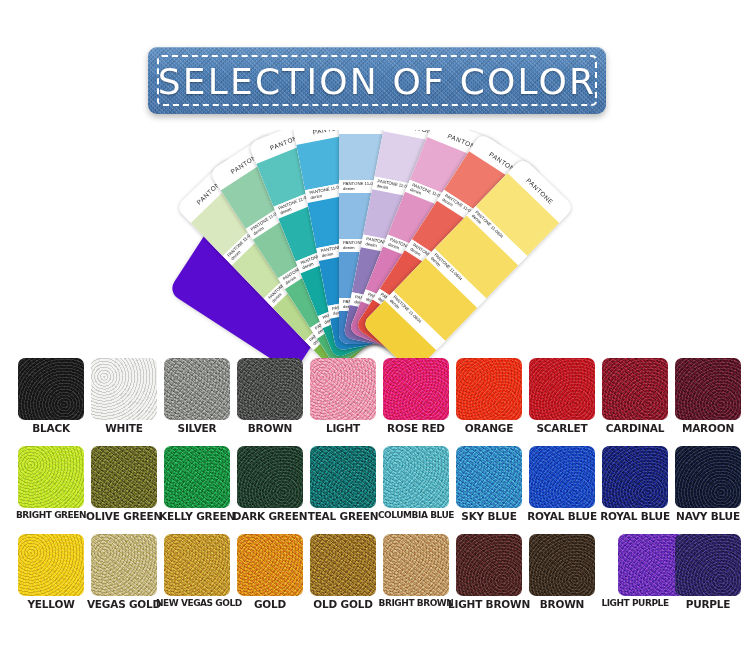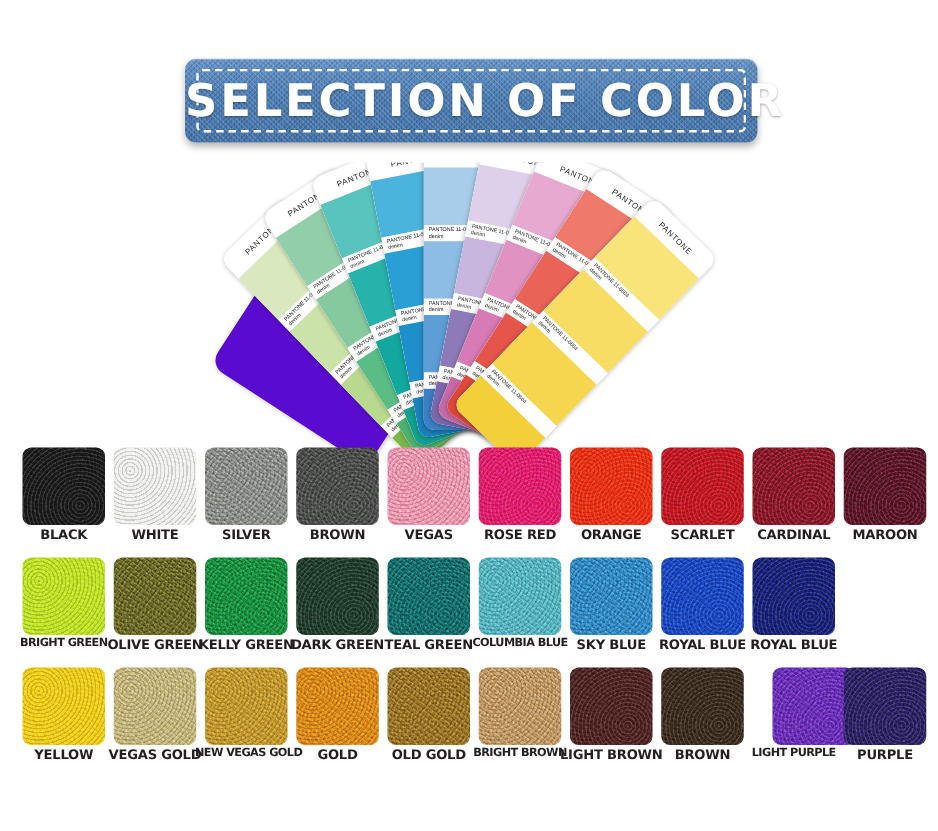--- a/index.html
+++ b/index.html
@@ -23,21 +23,21 @@
   }
   #banner-dash{
     position:absolute;left:9px;top:8px;right:9px;bottom:8px;
     border:2px dashed #ffffff;border-radius:5px;
     box-sizing:border-box;
   }
   #banner-title{
     position:absolute;left:0;right:0;top:50%;transform:translateY(-50%);
     text-align:center;
     color:#ffffff;
-    font-size:36px;letter-spacing:2.2px;font-weight:700;
+    font-size:36px;letter-spacing:2.2px;font-weight:400;
     font-family:"DejaVu Sans", sans-serif;
     text-shadow:0 1px 2px rgba(0,0,0,.35);
     white-space:nowrap;
   }
 
   
   #fan{position:absolute;left:0;top:130px;width:750px;height:235px;overflow:hidden;}
   .card{
     position:absolute;
     width:72px;height:232px;
@@ -315,21 +315,21 @@
           <div class="tex"></div>
           <div class="tex2"></div>
         </div>
         <div class="lbl">BROWN</div>
       </div>
       <div class="cell" style="left: 310px;">
         <div class="chip" style="background: rgb(244, 154, 180);">
           <div class="tex"></div>
           <div class="tex2"></div>
         </div>
-        <div class="lbl">VEGAS</div>
+        <div class="lbl">LIGHT</div>
       </div>
       <div class="cell" style="left: 383px;">
         <div class="chip" style="background: rgb(232, 25, 109);">
           <div class="tex"></div>
           <div class="tex2"></div>
         </div>
         <div class="lbl">ROSE RED</div>
       </div>
       <div class="cell" style="left: 456px;">
         <div class="chip" style="background: rgb(240, 45, 17);">
@@ -417,20 +417,27 @@
         </div>
         <div class="lbl">ROYAL BLUE</div>
       </div>
       <div class="cell" style="left: 602px;">
         <div class="chip" style="background: rgb(22, 32, 122);">
           <div class="tex"></div>
           <div class="tex2"></div>
         </div>
         <div class="lbl">ROYAL BLUE</div>
       </div>
+      <div class="cell" style="left: 675px;">
+        <div class="chip" style="background: rgb(16, 24, 50);">
+          <div class="tex"></div>
+          <div class="tex2"></div>
+        </div>
+        <div class="lbl">NAVY BLUE</div>
+      </div>
     </div>
   <div class="srow">
       <div class="cell" style="left: 18px;">
         <div class="chip" style="background: rgb(244, 208, 20);">
           <div class="tex"></div>
           <div class="tex2"></div>
         </div>
         <div class="lbl">YELLOW</div>
       </div>
       <div class="cell" style="left: 91px; border-radius: 18px;">

